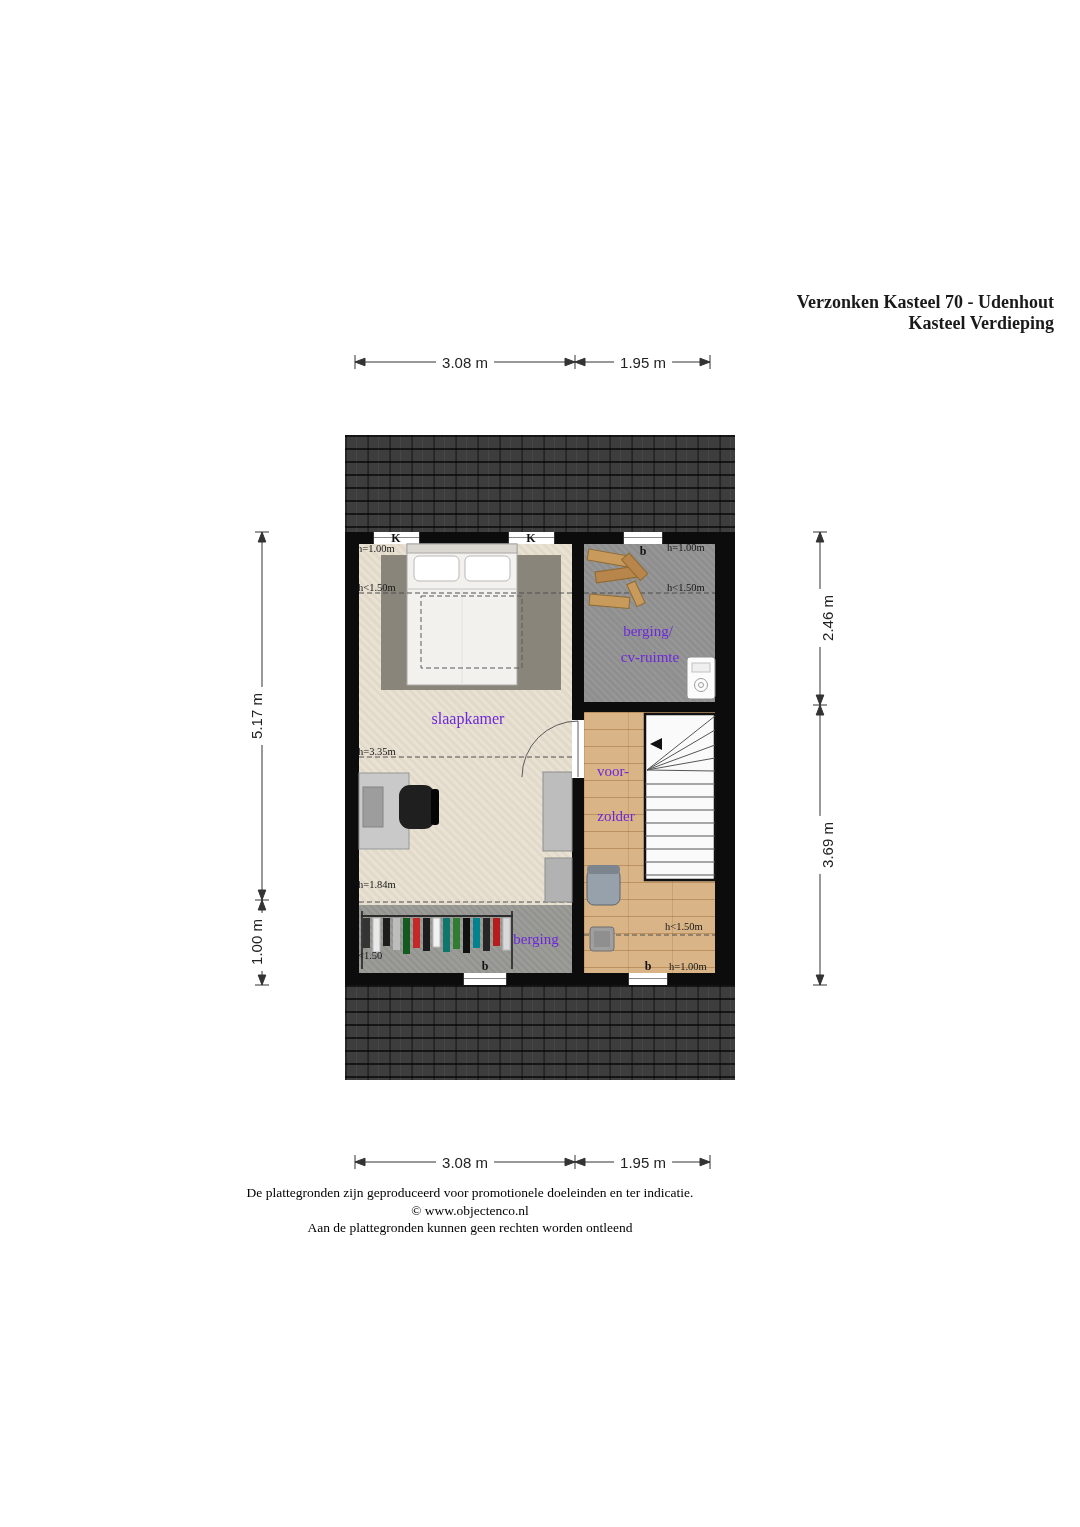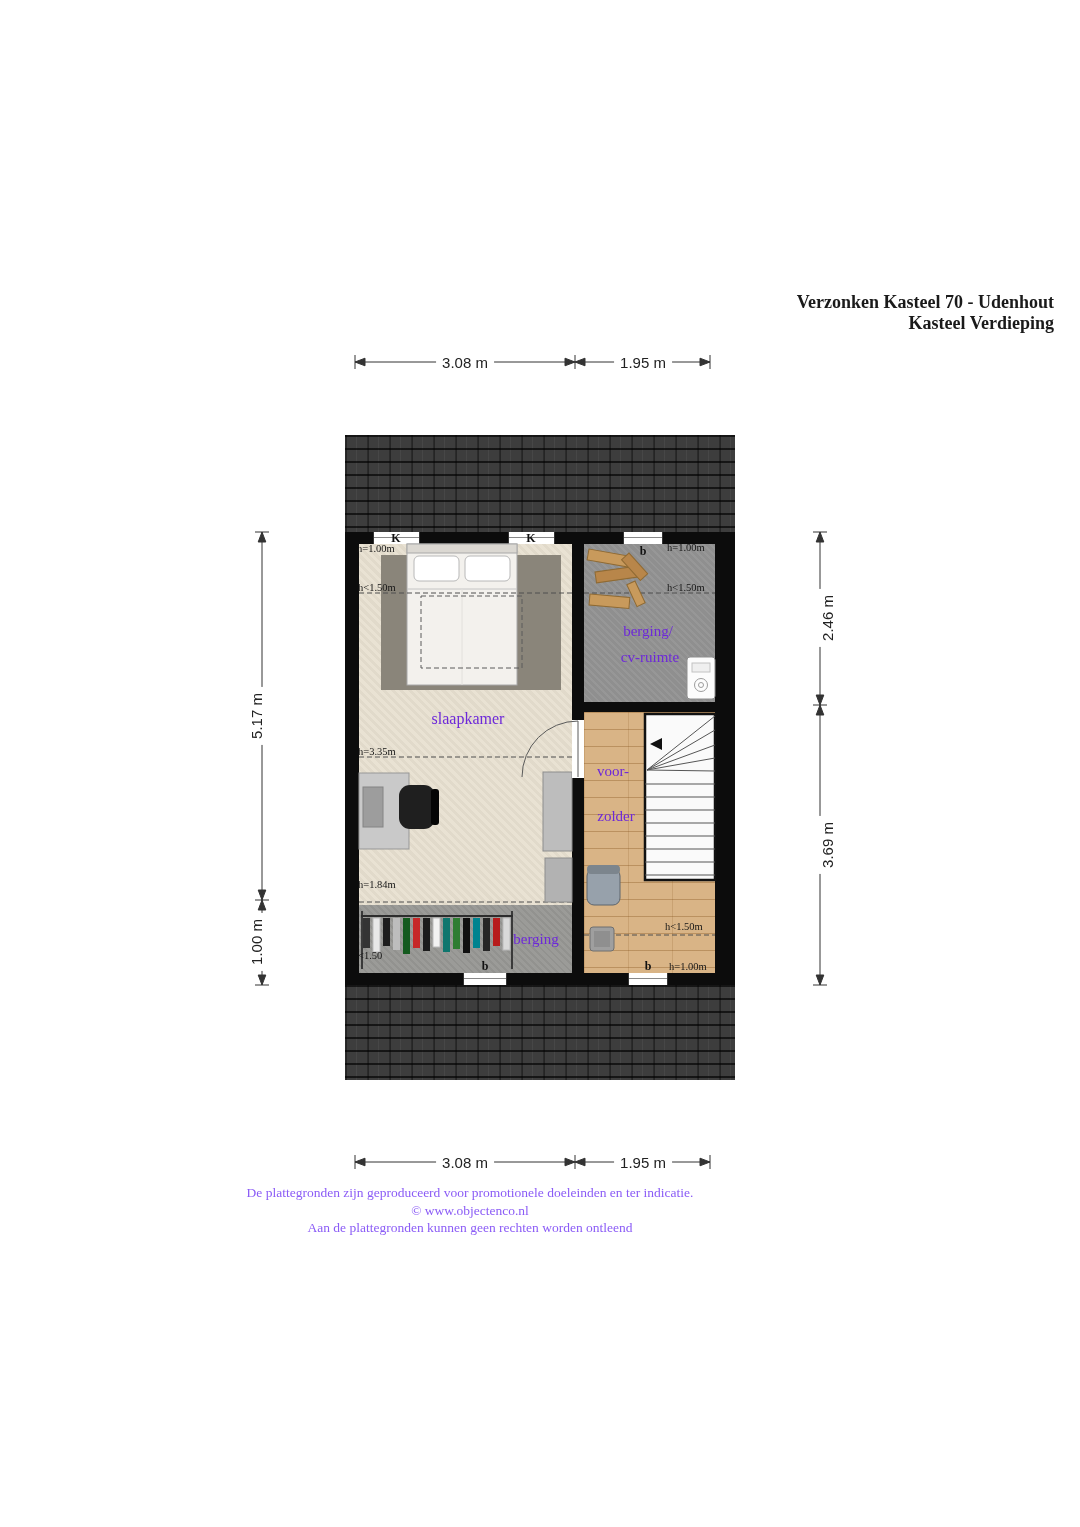--- a/index.html
+++ b/index.html
@@ -58,21 +58,21 @@
 
   .hlabel { position:absolute; font-size:10.5px; color:#161616; white-space:nowrap;text-align:right; }
   .klabel { position:absolute; font-size:12px; font-weight:bold; color:#111;
             transform:translateX(-50%); white-space:nowrap; }
   .room-label { position:absolute; transform:translate(-50%,-50%); font-size:16px;
                 color:#6d28d9; white-space:nowrap; }
   .room-label.small { font-size:15px; }
 
   
   .footer { position:absolute; top:1184px; left:0; width:940px; text-align:center;
-            font-size:13.5px; line-height:17.5px; color:#8b5cf6; }
+            font-size:13.5px; line-height:17.5px; color:#000000; }
 </style>
 </head>
 <body>
 
 <div class="page">
 
   <div class="title">
     <div>Verzonken Kasteel 70 - Udenhout</div>
     <div>Kasteel Verdieping</div>
   </div>

